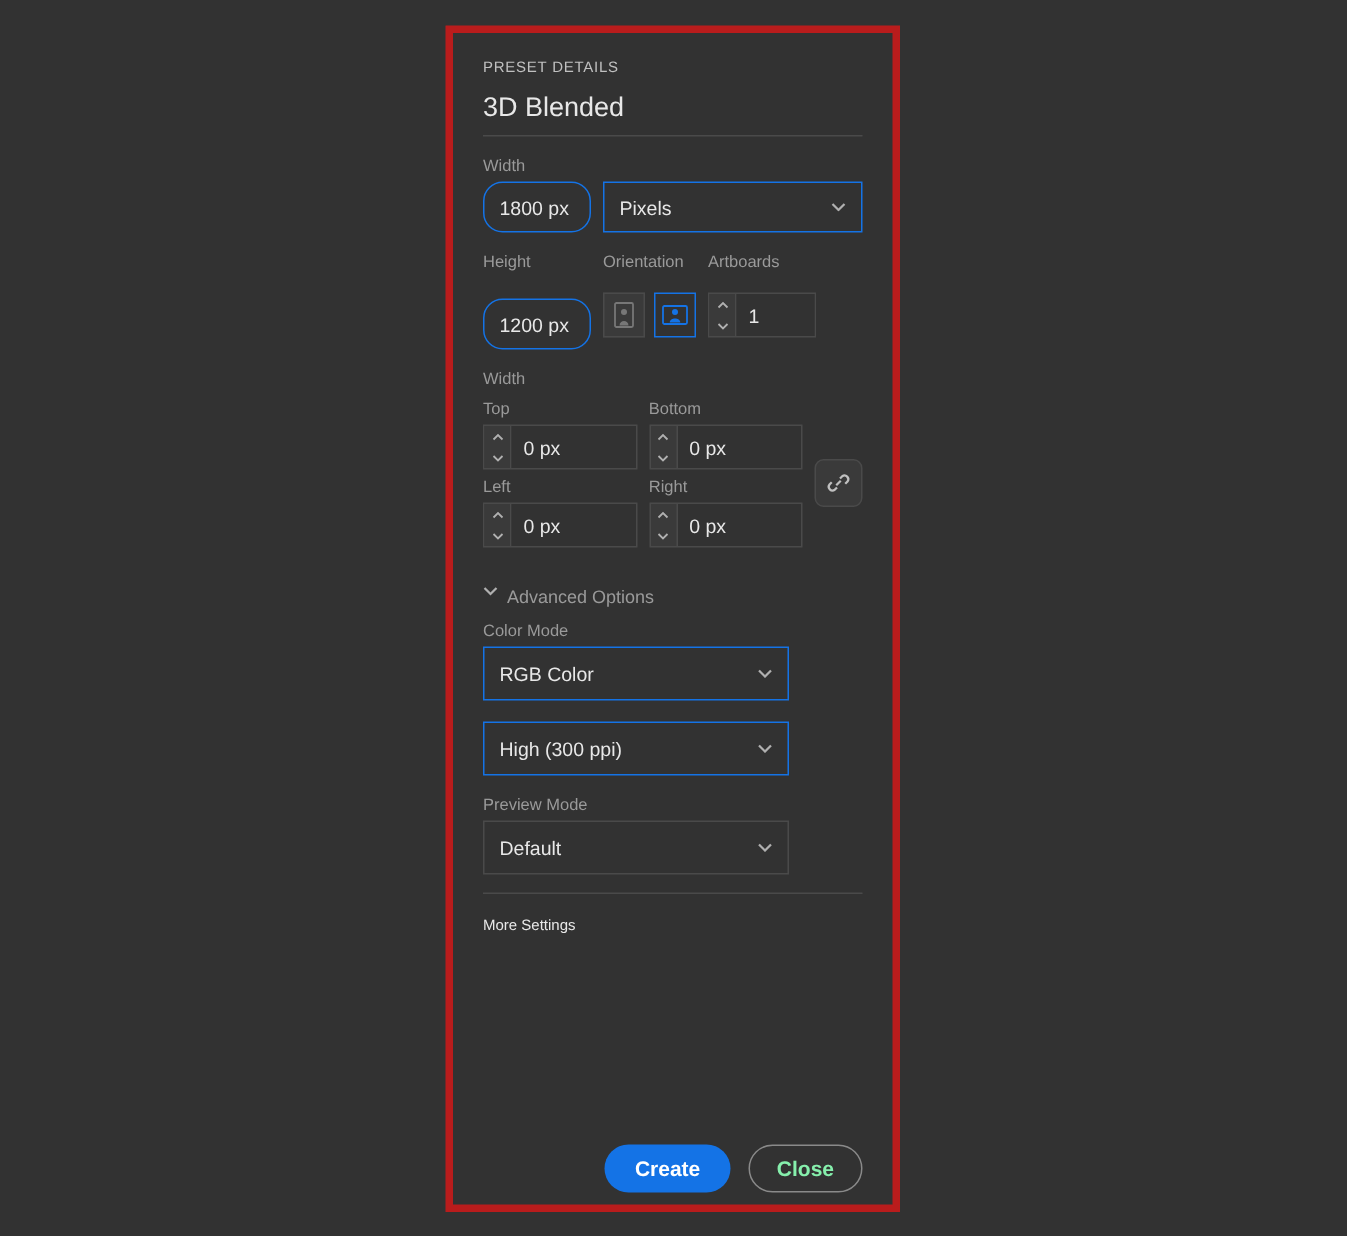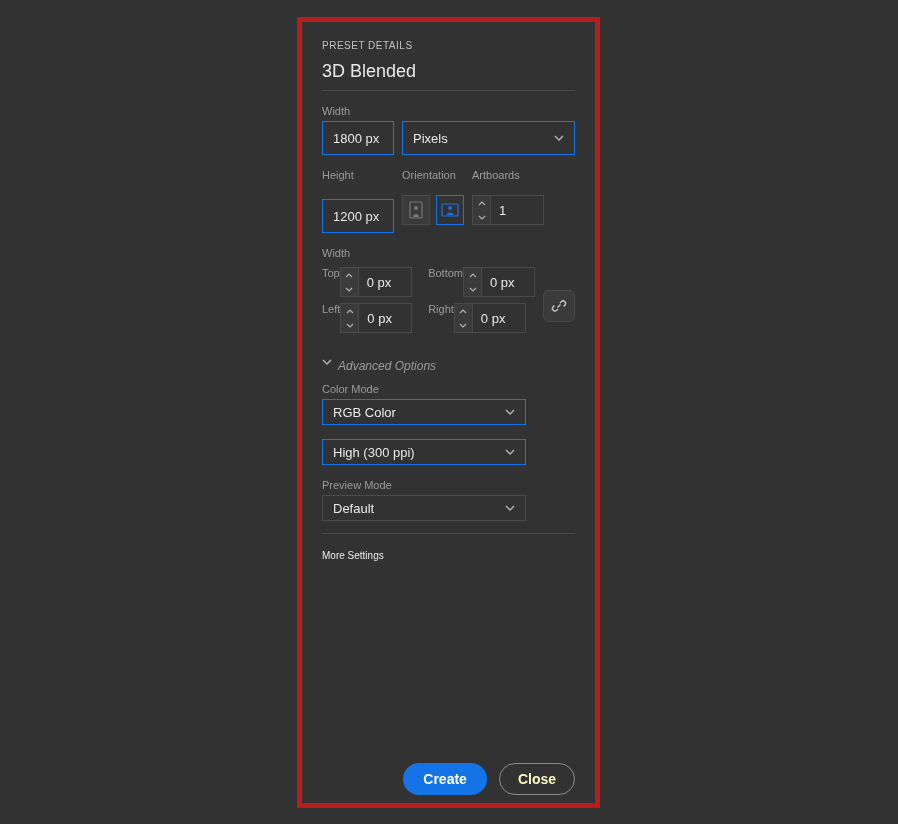--- a/index.html
+++ b/index.html
@@ -48,21 +48,21 @@
   }
   .input-field {
     background: #323232;
     border: 1px solid #1473e6;
     color: #e8e8e8;
     font-size: 13px;
     height: 34px;
     padding: 0 10px;
     outline: none;
   }
-  .width-input { width: 72px; }
+  .width-input { width: 72px; border-radius: 13px; }
   .units-select {
     flex: 1;
     position: relative;
     display: flex;
     align-items: center;
     justify-content: space-between;
     cursor: pointer;
     gap: 24px;
   }
   .chev-down {
@@ -130,21 +130,21 @@
     display: block;
   }
   .bleed-grid {
     display: grid;
     grid-template-columns: 1fr 1fr auto;
     grid-template-rows: auto auto auto auto;
     gap: 6px 8px;
     align-items: end;
     margin-bottom: 14px;
   }
-  .bleed-cell { display: flex; flex-direction: row; }
+  .bleed-cell { display: flex; flex-direction: column; }
   .link-btn {
     width: 32px; height: 32px;
     border: 1px solid #4a4a4a;
     background: #3a3a3a;
     border-radius: 6px;
     display: flex;
     align-items: center;
     justify-content: center;
     cursor: pointer;
     grid-row: 1 / 5;
@@ -152,36 +152,35 @@
     align-self: center;
   }
   .link-btn svg { width: 16px; height: 16px; }
   .link-btn svg path { stroke: #c0c0c0; stroke-width: 1.5; fill: none; }
   .advanced-row {
     display: flex;
     align-items: flex-start;
     gap: 6px;
     cursor: pointer;
     margin-bottom: 10px;
-    font-style: italic;
   }
   .advanced-chev {
     width: 10px; height: 7px;
   }
   .advanced-chev path { stroke: #b0b0b0; stroke-width: 1.5; fill: none; }
   .advanced-label {
     font-size: 12px;
     color: #9a9a9a;
   }
   .select-field {
     background: #323232;
     border: 1px solid #1473e6;
     color: #e8e8e8;
     font-size: 13px;
-    height: 26px;
+    height: 36px;
     padding: 0 10px;
     display: flex;
     align-items: center;
     justify-content: space-between;
     width: 204px;
     cursor: pointer;
     margin-bottom: 14px;
   }
   .select-field-plain {
     border: 1px solid #4a4a4a;
@@ -208,21 +207,21 @@
     color: #fff;
     border: none;
     border-radius: 20px;
     padding: 8px 20px;
     font-size: 14px;
     font-weight: 600;
     cursor: pointer;
   }
   .btn-secondary {
     background: transparent;
-    color: #fef9c3;
+    color: #86efac;
     border: 1.5px solid #8a8a8a;
     border-radius: 20px;
     padding: 7px 18px;
     font-size: 14px;
     font-weight: 600;
     cursor: pointer;
   }
   .hoi-block { margin-top: 14px; }
 </style>
 </head>

